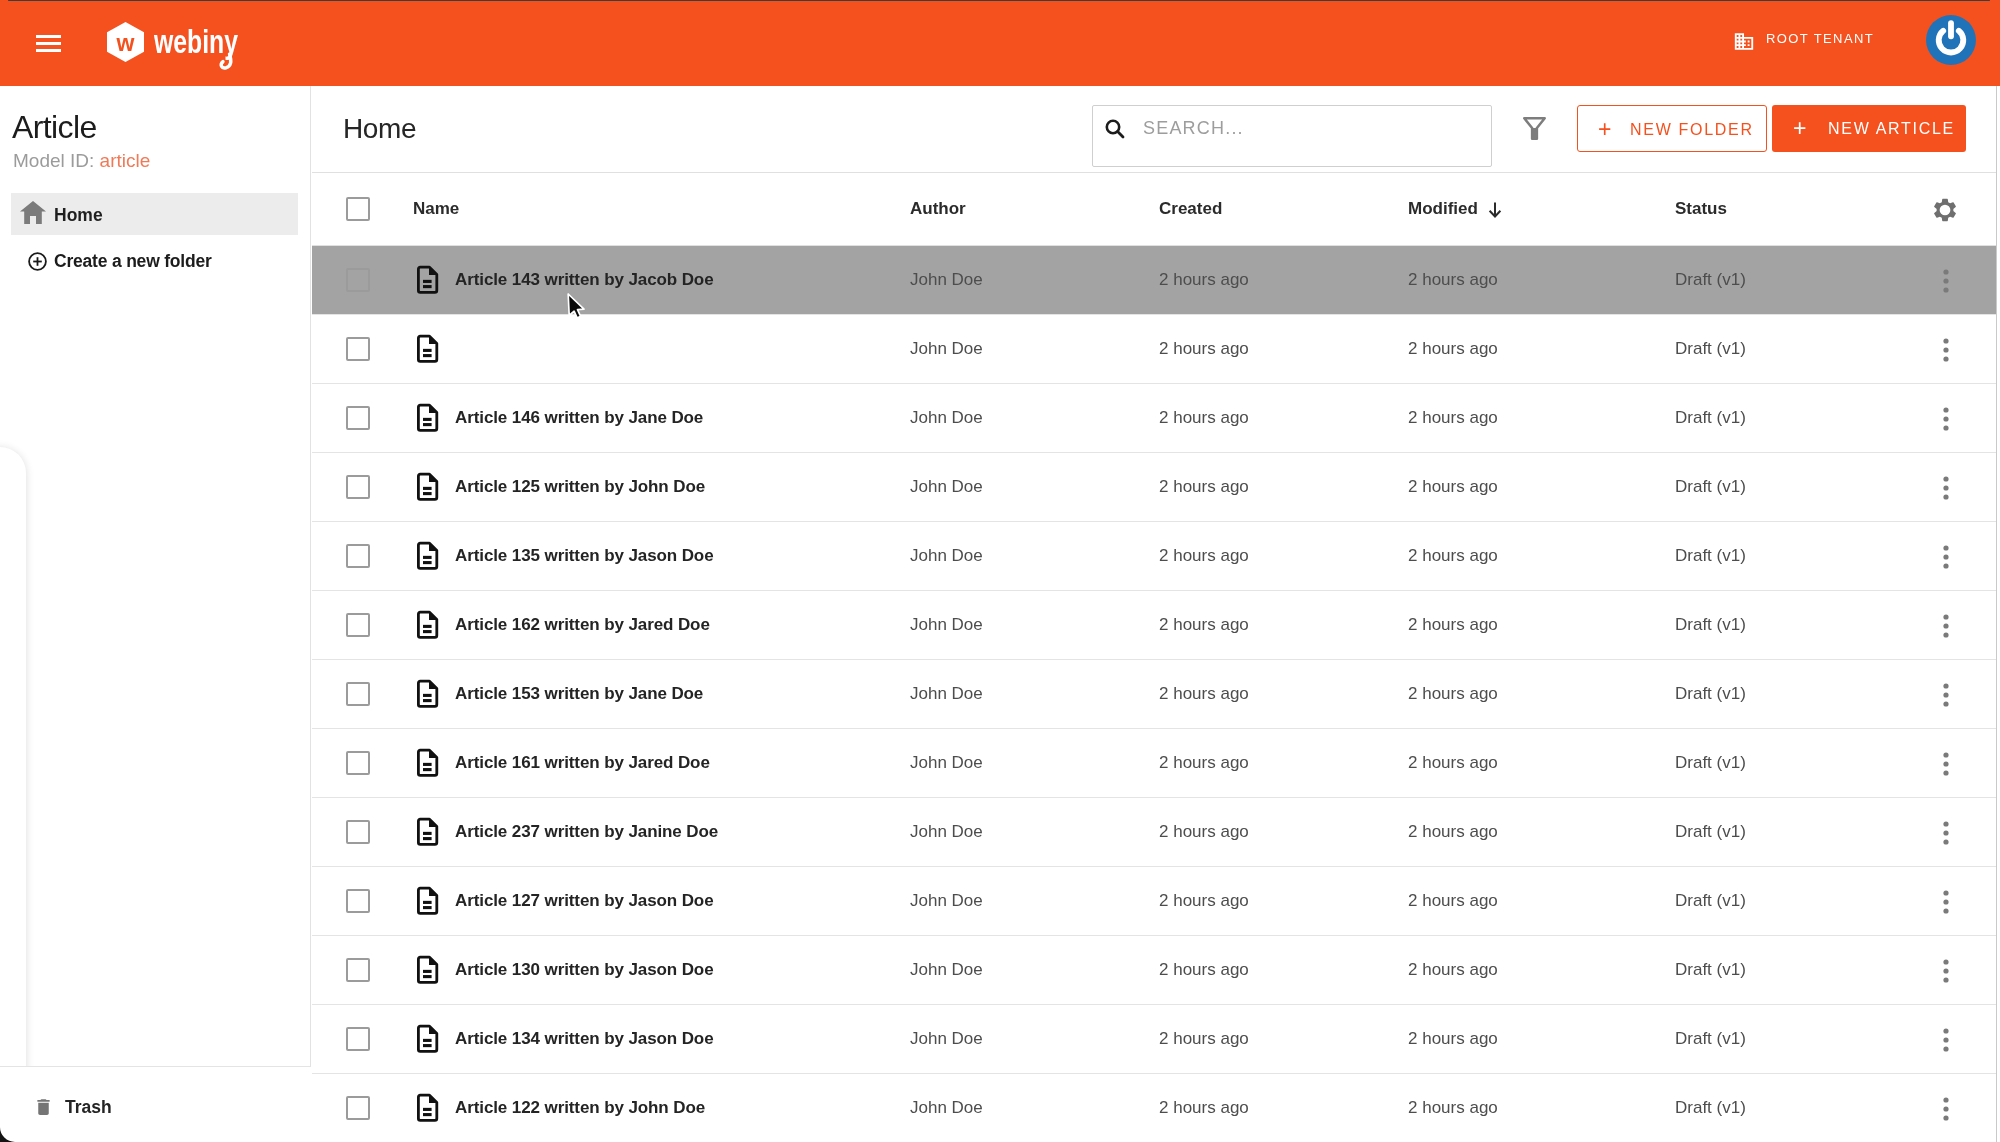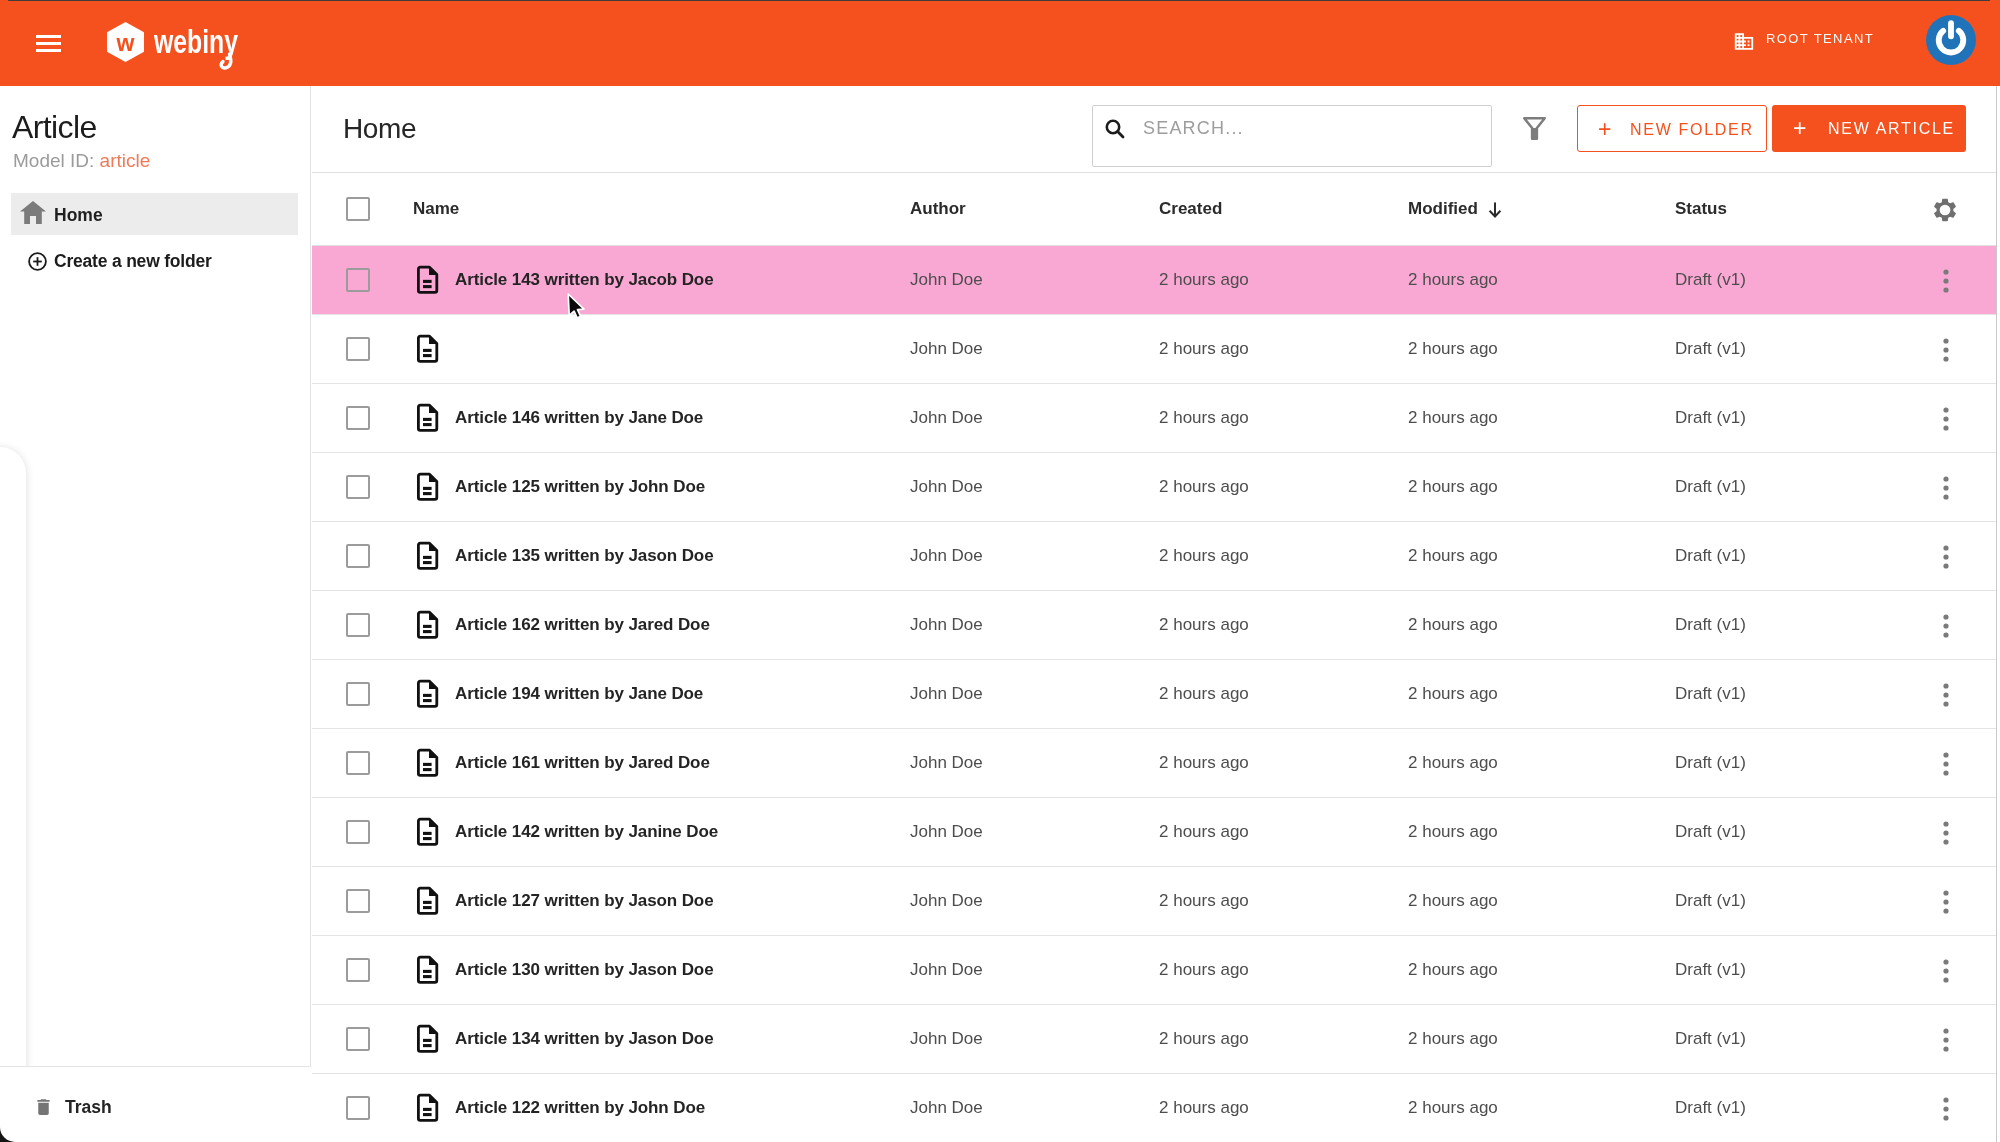--- a/index.html
+++ b/index.html
@@ -48,21 +48,21 @@
   .btn { position:absolute; top:19px; height:47px; border-radius:3px; font-size:16px;
     letter-spacing:1.7px; line-height:45px; }
   #btn-folder { left:1265px; width:190px; border:1.5px solid #f4511e; color:#f4511e; background:#fff; }
   #btn-article { left:1460px; width:194px; background:#f4511e; color:#fff; border:none; }
 
   
   #tablewrap { position:absolute; left:312px; top:172px; width:1684px; border-top:1px solid #e0e0e0; }
   #rightline { position:absolute; left:1996px; top:86px; width:1px; height:1056px; background:#c9c9c9; }
   .thead { position:relative; height:73px; background:#fff; border-bottom:1px solid #e0e0e0;padding-left:29px; }
   .row { position:relative; height:69px; background:#fff; border-bottom:1px solid #e4e4e4; }
-  .row.hl { background:#f9a8d4; }
+  .row.hl { background:#a3a3a3; }
   .cell { position:absolute; top:0; height:100%; display:flex; align-items:center; }
   .cb { position:absolute; left:34px; top:50%; margin-top:-12px; width:24px; height:24px;
     border:2px solid #9b9b9b; border-radius:2px; background:transparent; }
   .docic { position:absolute; left:105px; top:50%; margin-top:-15px; }
   .c-name { left:143px; font-size:17px; font-weight:bold; color:#242424; letter-spacing:-0.1px; }
   .c-author { left:598px; font-size:17px; color:#4d4d4d; }
   .c-created { left:847px; font-size:17px; color:#4d4d4d; }
   .c-modified { left:1096px; font-size:17px; color:#4d4d4d; }
   .c-status { left:1363px; font-size:17px; color:#4d4d4d; }
   .hcell { font-size:17px; font-weight:bold; color:#2b2b2b; letter-spacing:0; }
@@ -275,21 +275,21 @@
         </svg></div>
     </div>
     <div class="row">
       <div class="cb"></div>
       <div class="docic"><svg width="23" height="30" viewBox="0 0 23 30">
           <path d="M3.2 2.2 h9.3 l7.3 7.3 v16 a1.8 1.8 0 0 1 -1.8 1.8 h-14.8 a1.8 1.8 0 0 1 -1.8 -1.8 v-21.5 a1.8 1.8 0 0 1 1.8 -1.8 z" fill="none" stroke="#111" stroke-width="2.8" stroke-linejoin="round"></path>
           <path d="M12 2 l8 8 h-8 z" fill="#111"></path>
           <line x1="6" y1="16.4" x2="14.6" y2="16.4" stroke="#111" stroke-width="3.1"></line>
           <line x1="6" y1="21.6" x2="14.6" y2="21.6" stroke="#111" stroke-width="3.1"></line>
         </svg></div>
-      <div class="cell c-name">Article 194 written by Jane Doe</div>
+      <div class="cell c-name">Article 153 written by Jane Doe</div>
       <div class="cell c-author">John Doe</div>
       <div class="cell c-created">2 hours ago</div>
       <div class="cell c-modified">2 hours ago</div>
       <div class="cell c-status">Draft (v1)</div>
       <div class="dots"><svg width="6" height="24" viewBox="0 0 6 24">
           <circle cx="3" cy="3" r="2.6" fill="#7a7a7a"></circle>
           <circle cx="3" cy="12" r="2.6" fill="#7a7a7a"></circle>
           <circle cx="3" cy="21" r="2.6" fill="#7a7a7a"></circle>
         </svg></div>
     </div>
@@ -313,21 +313,21 @@
         </svg></div>
     </div>
     <div class="row">
       <div class="cb"></div>
       <div class="docic"><svg width="23" height="30" viewBox="0 0 23 30">
           <path d="M3.2 2.2 h9.3 l7.3 7.3 v16 a1.8 1.8 0 0 1 -1.8 1.8 h-14.8 a1.8 1.8 0 0 1 -1.8 -1.8 v-21.5 a1.8 1.8 0 0 1 1.8 -1.8 z" fill="none" stroke="#111" stroke-width="2.8" stroke-linejoin="round"></path>
           <path d="M12 2 l8 8 h-8 z" fill="#111"></path>
           <line x1="6" y1="16.4" x2="14.6" y2="16.4" stroke="#111" stroke-width="3.1"></line>
           <line x1="6" y1="21.6" x2="14.6" y2="21.6" stroke="#111" stroke-width="3.1"></line>
         </svg></div>
-      <div class="cell c-name">Article 142 written by Janine Doe</div>
+      <div class="cell c-name">Article 237 written by Janine Doe</div>
       <div class="cell c-author">John Doe</div>
       <div class="cell c-created">2 hours ago</div>
       <div class="cell c-modified">2 hours ago</div>
       <div class="cell c-status">Draft (v1)</div>
       <div class="dots"><svg width="6" height="24" viewBox="0 0 6 24">
           <circle cx="3" cy="3" r="2.6" fill="#7a7a7a"></circle>
           <circle cx="3" cy="12" r="2.6" fill="#7a7a7a"></circle>
           <circle cx="3" cy="21" r="2.6" fill="#7a7a7a"></circle>
         </svg></div>
     </div>

